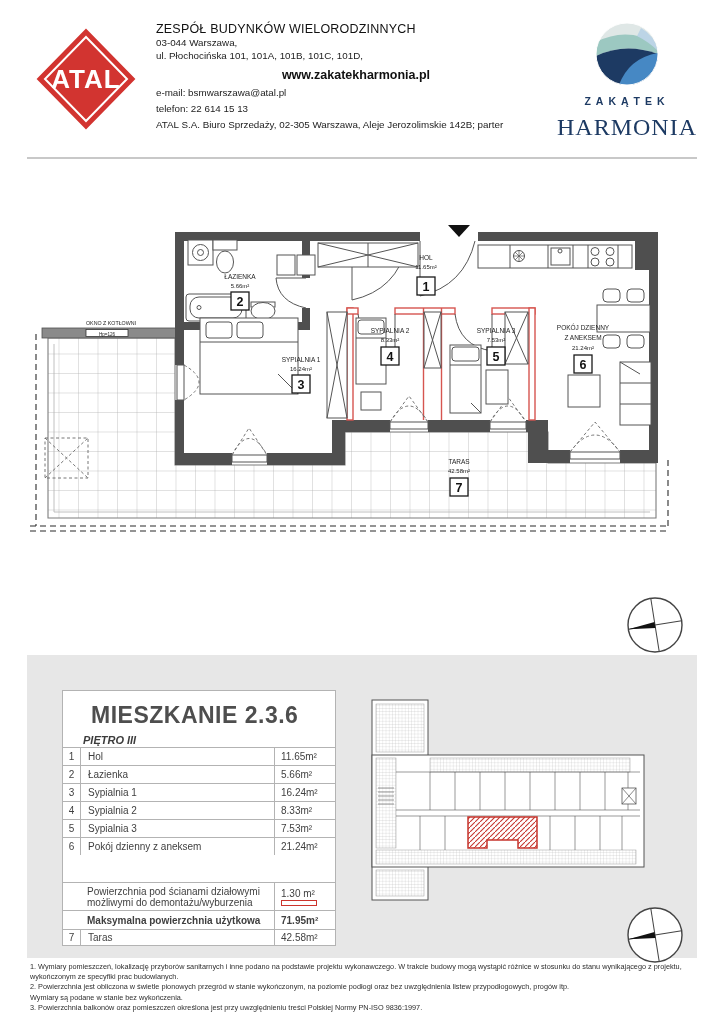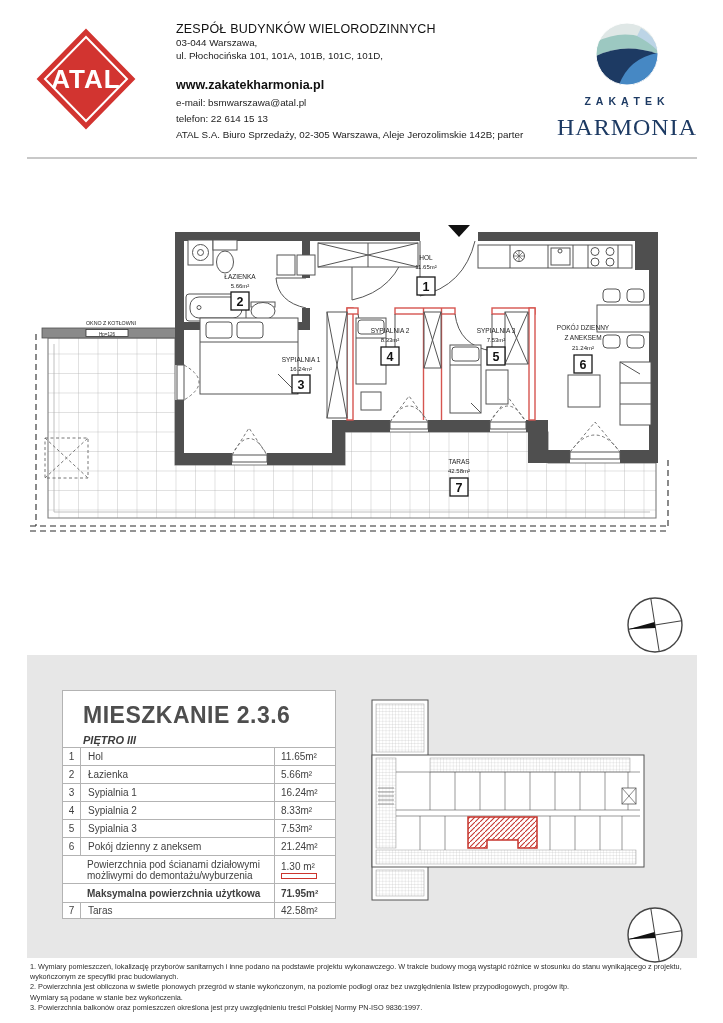--- a/index.html
+++ b/index.html
@@ -1,40 +1,40 @@
 <!DOCTYPE html>
 <html><head>
 <meta charset="utf-8">
 <style>
   html,body{margin:0;padding:0;background:#fff;}
   .page{position:relative;width:723px;height:1023px;background:#fff;overflow:hidden;
         font-family:"Liberation Sans",sans-serif;color:#1a1a1a;}
   .abs{position:absolute;}
   
-  .info{left:176px;top:22px;width:400px;}
+  .info{left:156px;top:22px;width:400px;}
   .info .title{font-size:12.5px;letter-spacing:.2px;color:#111;}
   .info .line{font-size:9.8px;line-height:13px;color:#222;}
-  .info .site{font-size:12.5px;font-weight:bold;margin-top:16px;color:#111;}
+  .info .site{font-size:12.5px;font-weight:bold;margin-top:6px;color:#111;text-align:center;}
   .info .sub{font-size:9.8px;margin-top:5px;color:#222;}
   .brand{left:557px;top:20px;width:140px;text-align:center;color:#1d3a63;}
   .brand .zk{font-size:10.5px;letter-spacing:5px;font-weight:bold;margin-top:3px;}
   .brand .hm{font-family:"Liberation Serif",serif;font-size:24px;letter-spacing:1px;margin-top:7px;}
   .rule{left:27px;top:157px;width:670px;height:2px;background:#c8c8c8;}
   
   .panel{left:27px;top:655px;width:670px;height:303px;background:#e7e7e7;}
   .card{left:62px;top:690px;width:274px;background:#fff;border:1px solid #b3b3b3;box-sizing:border-box;}
   .card .hd{height:56px;}
-  .card .t1{font-size:23px;font-weight:bold;color:#4e4e4e;letter-spacing:.5px;padding:11px 0 0 20px;}
+  .card .t1{font-size:23px;font-weight:bold;color:#4e4e4e;letter-spacing:.5px;padding:11px 0 0 28px;}
   .card .t2{font-size:11px;font-weight:bold;color:#3c3c3c;padding:5px 0 0 20px;font-style:italic;}
   .trow{display:flex;border-top:1px solid #b3b3b3;font-size:10px;color:#3f3f3f;align-items:stretch;}
   .trow .c-no{width:17px;display:flex;align-items:center;justify-content:center;border-right:1px solid #b3b3b3;}
   .trow .c-no.nb{border-right:none;}
   .trow .c-name{flex:1;display:flex;flex-direction:column;justify-content:center;padding-left:7px;}
   .trow .c-val{width:54px;border-left:1px solid #b3b3b3;display:flex;flex-direction:column;justify-content:center;padding-left:6px;}
-  .h17{height:17px;}.h27{height:27px;}.h18{height:18px;}.h15{height:15px;}
+  .h17{height:17px;}.h27{height:27px;margin-top:27px;}.h18{height:18px;}.h15{height:15px;}
   .bold{font-weight:bold;}
   .redbox{width:34px;height:4px;border:1.5px solid #cc342c;margin-top:1px;}
   
   .foot{left:30px;top:962px;width:675px;font-size:7.3px;line-height:10.2px;color:#2e2e2e;}
   
   .rn{font-size:6.5px;fill:#1c1c1c;}
   .ra{font-size:6px;fill:#1c1c1c;}
   .nb2{font-size:12.5px;font-weight:bold;fill:#111;}
   .tiny{font-size:5.3px;fill:#222;}
 </style>

